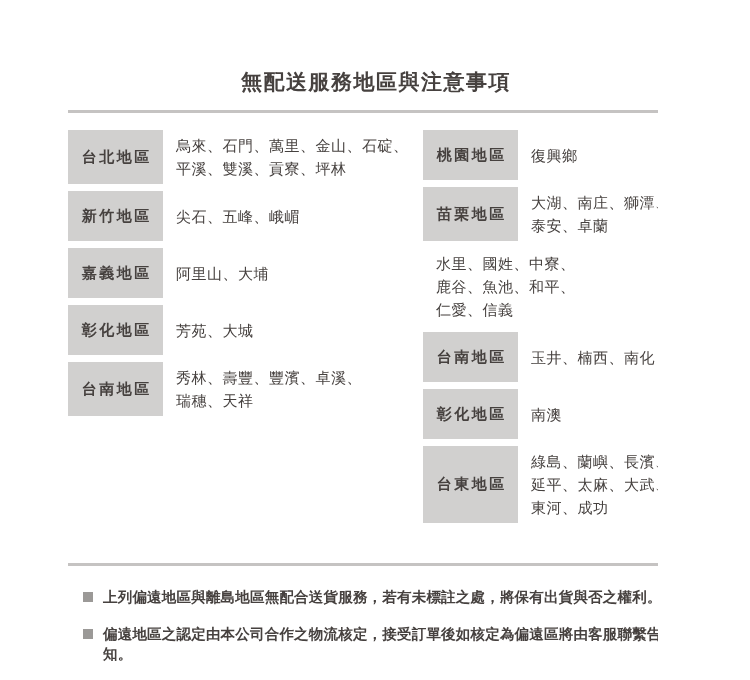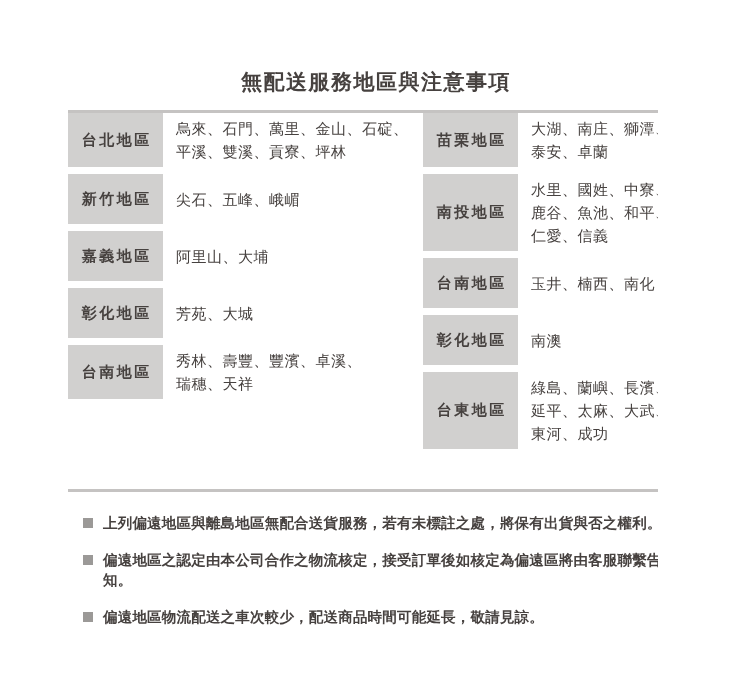--- a/index.html
+++ b/index.html
@@ -32,20 +32,21 @@
     color: #46413f;
   }
   .divider {
     height: 3px;
     background: #c5c3c2;
   }
   .divider-top { margin-top: 16px; }
   .divider-bottom { margin-top: 33px; }
   .columns {
     display: flex;
+    margin-top: 17px;
   }
   .column-left {
     width: 347px;
     margin-right: 8px;
     flex: 0 0 auto;
   }
   .column-right {
     flex: 1 1 auto;
   }
   .region-row {
@@ -136,26 +137,29 @@
         </div>
         <div class="region-row">
           <div class="region-label">台南地區</div>
           <div class="region-areas">秀林、壽豐、豐濱、卓溪、
 瑞穗、天祥</div>
         </div>
       </div>
 
       <div class="column column-right">
         <div class="region-row">
+          <div class="region-label">桃園地區</div>
+          <div class="region-areas">復興鄉</div>
+        </div>
+        <div class="region-row">
           <div class="region-label">苗栗地區</div>
           <div class="region-areas">大湖、南庄、獅潭、
 泰安、卓蘭</div>
         </div>
         <div class="region-row">
-          <div class="region-label">南投地區</div>
           <div class="region-areas">水里、國姓、中寮、
 鹿谷、魚池、和平、
 仁愛、信義</div>
         </div>
         <div class="region-row">
           <div class="region-label">台南地區</div>
           <div class="region-areas">玉井、楠西、南化</div>
         </div>
         <div class="region-row">
           <div class="region-label">彰化地區</div>

